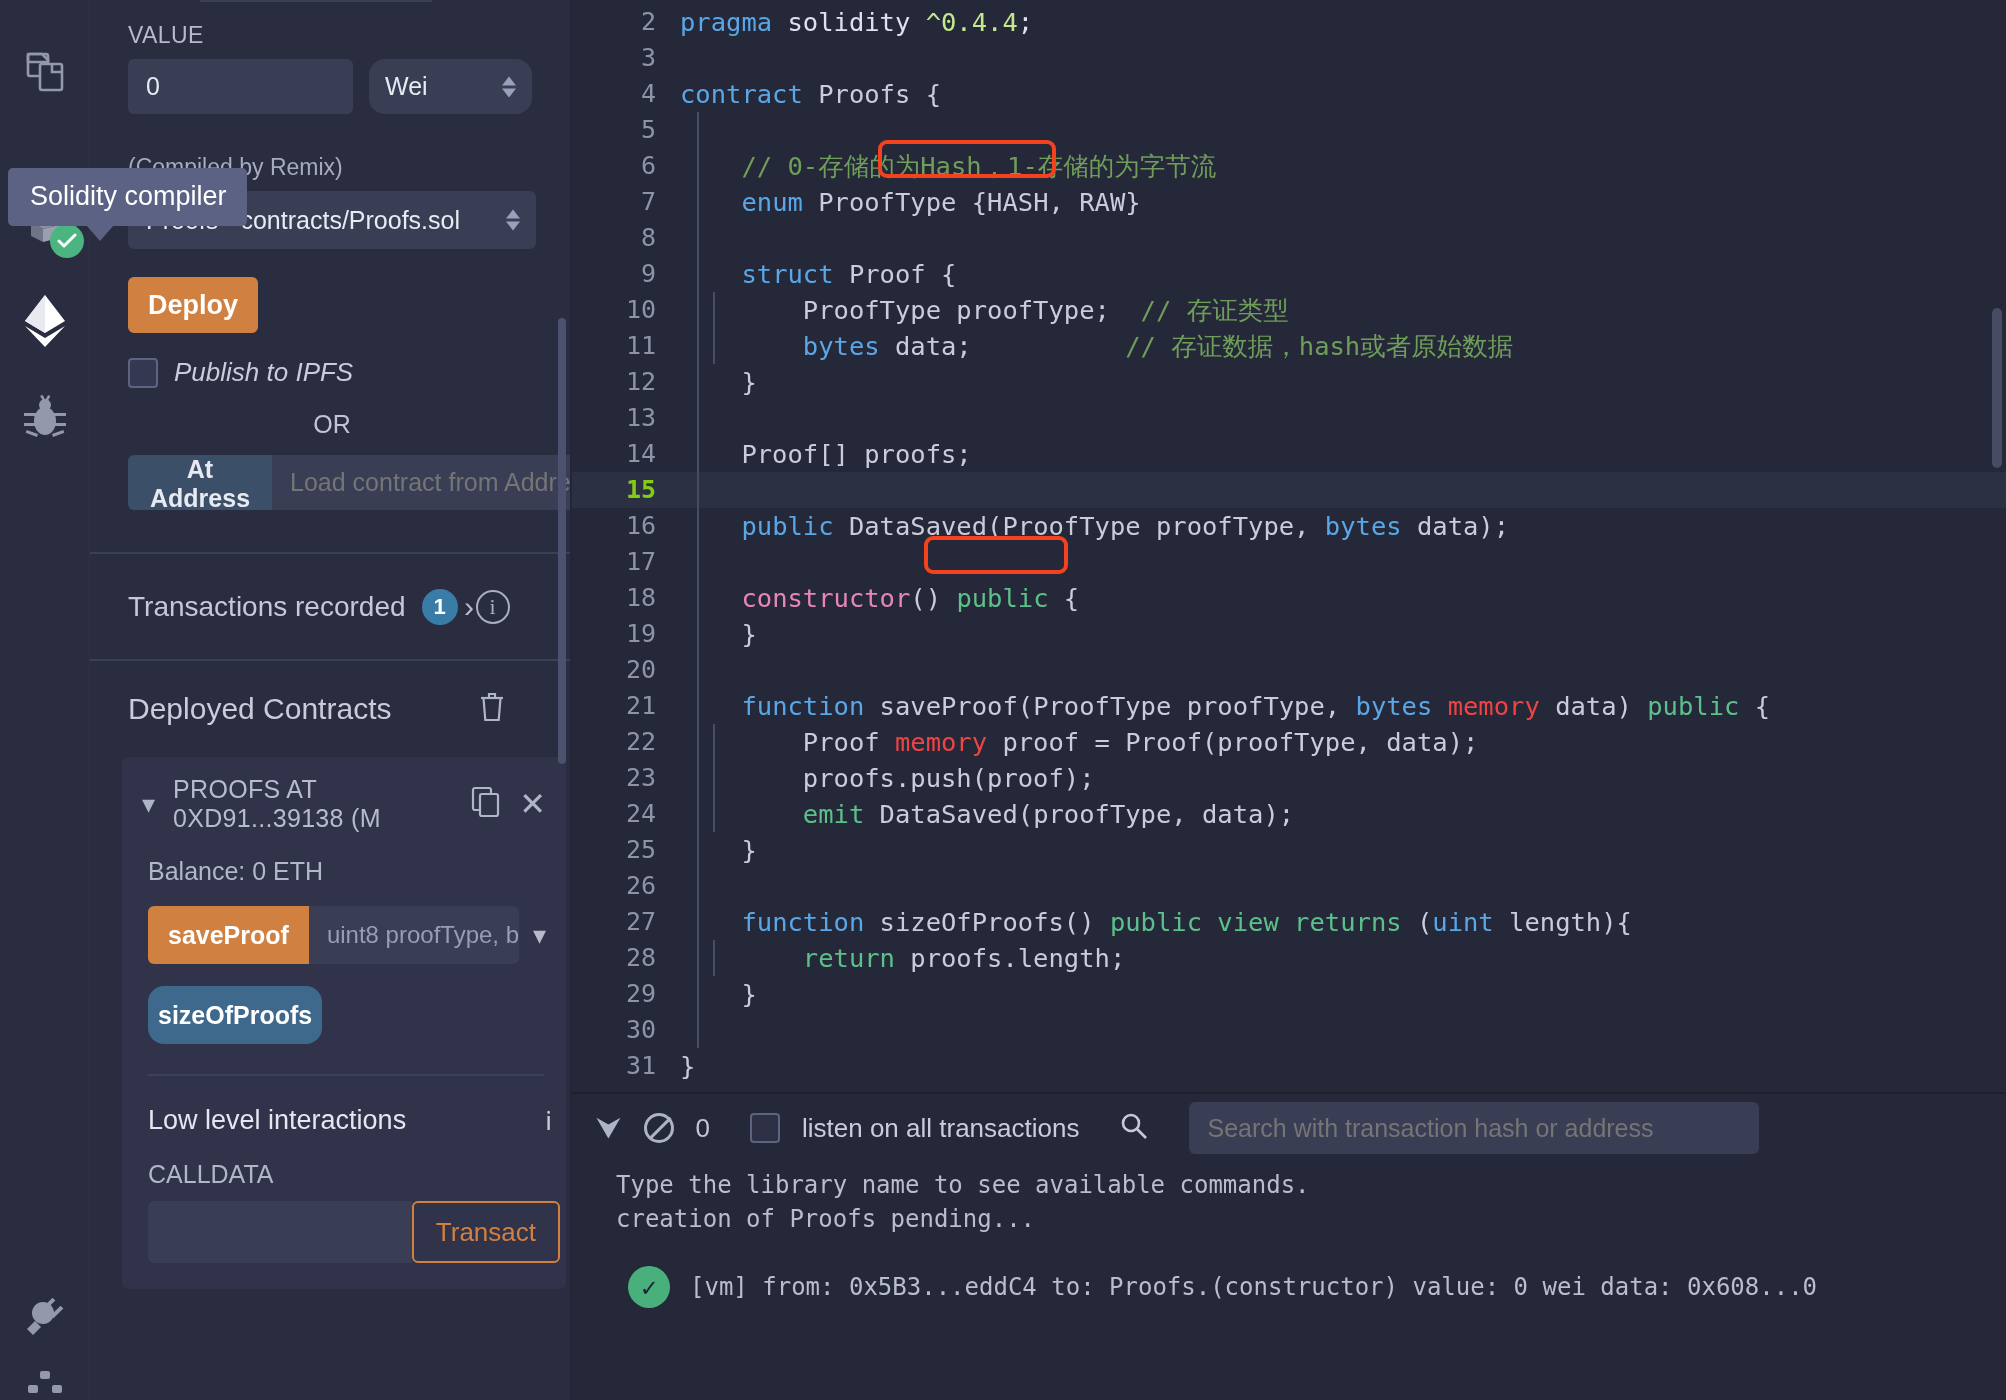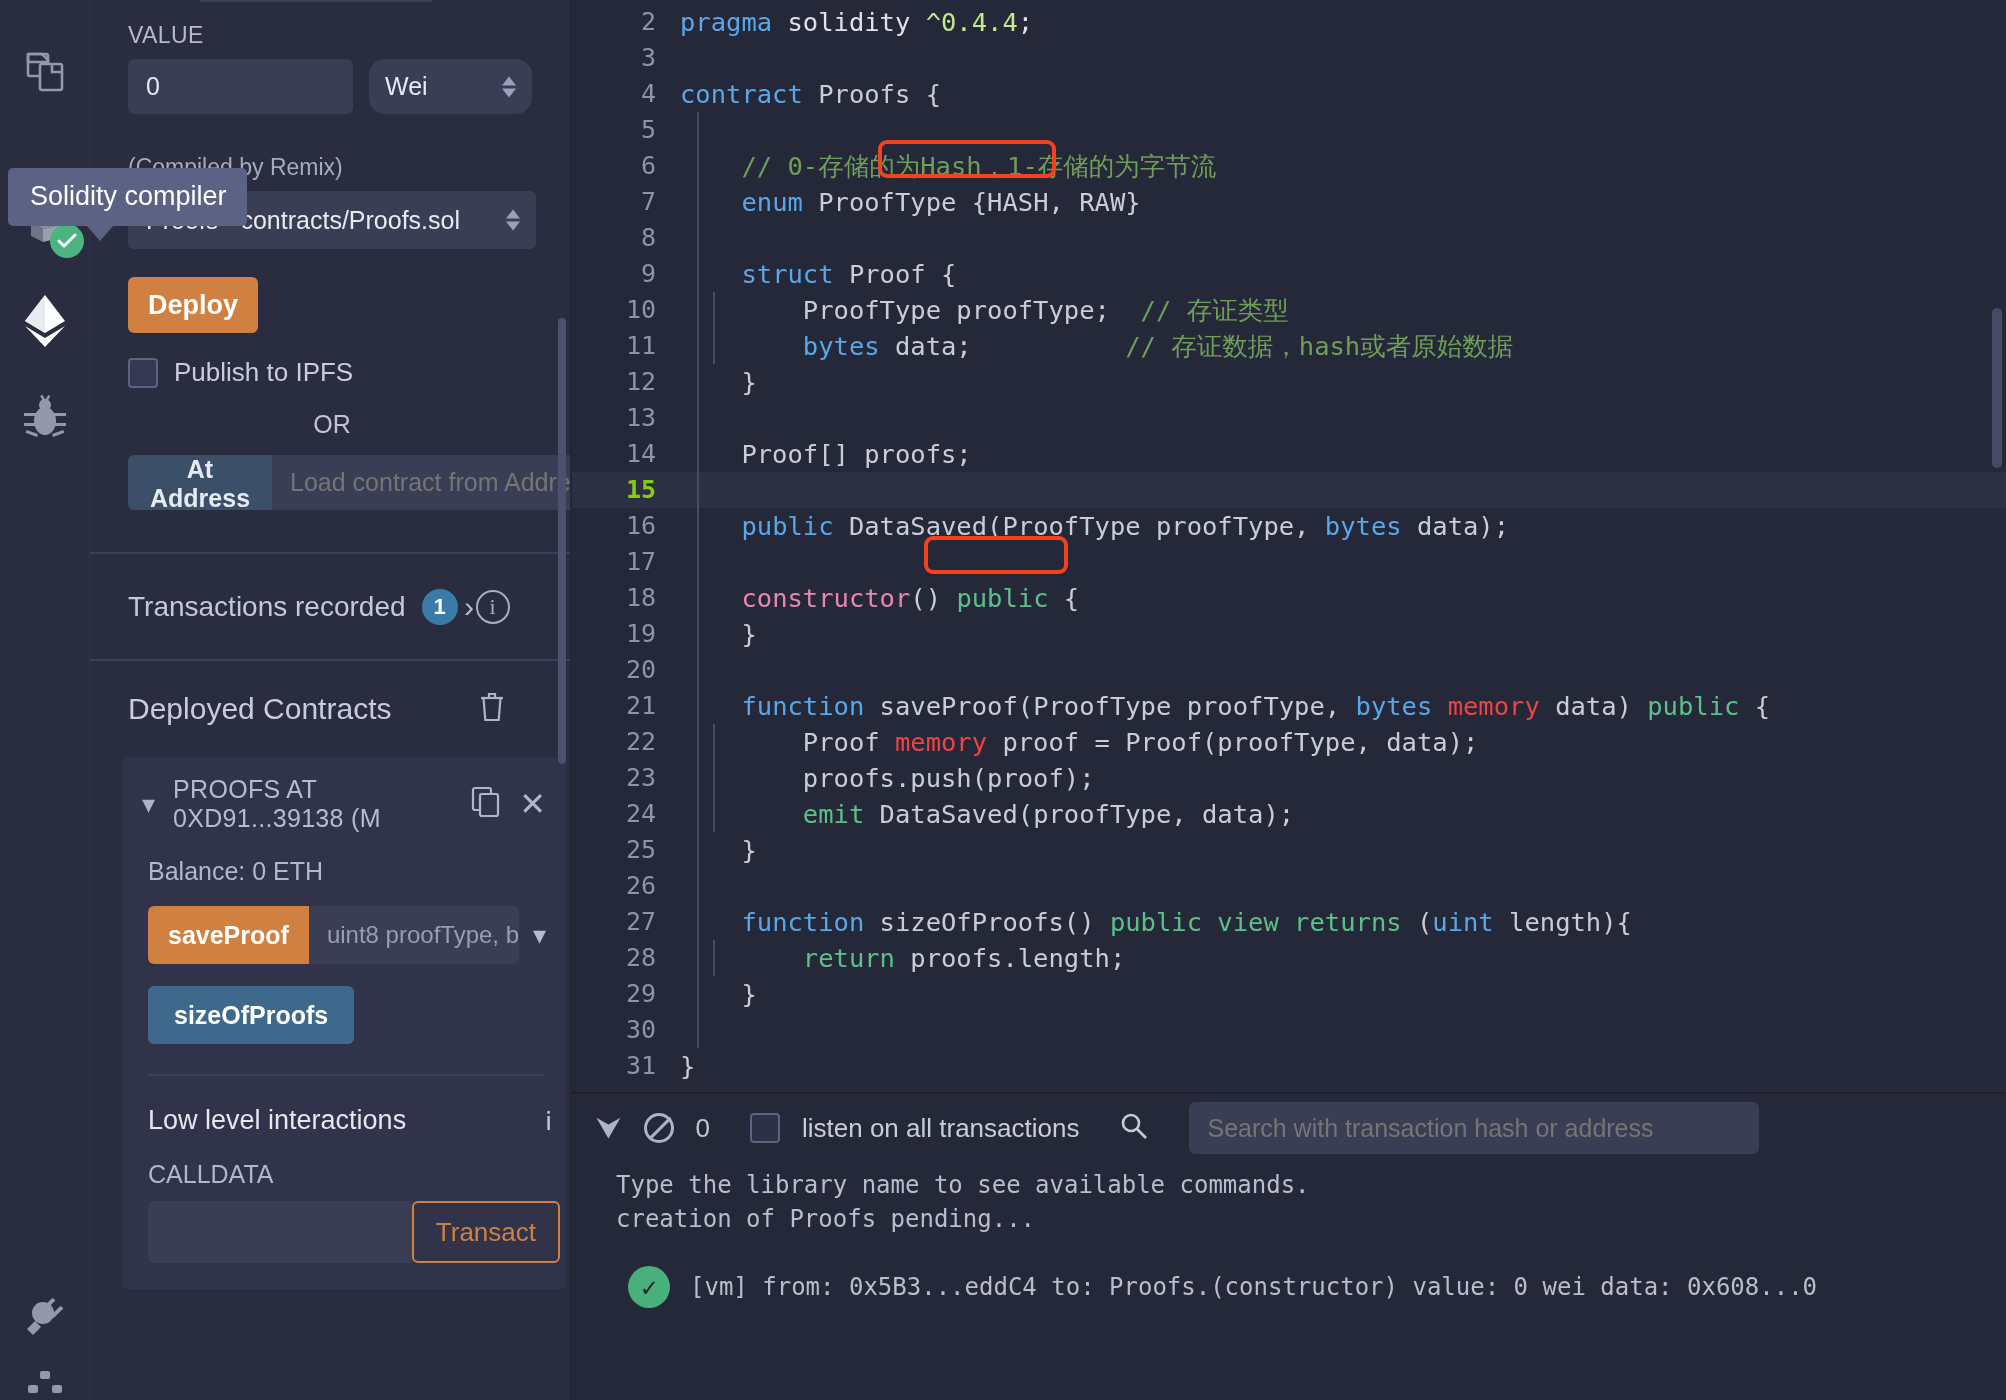--- a/index.html
+++ b/index.html
@@ -69,21 +69,21 @@
     color:#e9ebf3; font-size:25px; position:relative;
   }
   .deploy-btn{
     margin-top:28px; background:#d08040; color:#fff; border:none;
     border-radius:6px; font-size:27px; font-weight:bold;
     padding:0 0; width:130px; height:56px; cursor:pointer;
     font-family:"Liberation Sans",sans-serif;
   }
   .chk-row{ display:flex; align-items:center; gap:16px; margin-top:24px; }
   .chk{ width:30px; height:30px; border:2px solid #5d6380; border-radius:4px; background:#343850; }
-  .chk-lbl{ font-size:26px; color:#c8ccdb; }
+  .chk-lbl{ font-size:26px; color:#c8ccdb;font-style:italic; }
   .or{ text-align:center; font-size:25px; color:#c0c4d4; margin:22px 0 16px 0; width:408px;}
   .ataddr-row{ display:flex; width:408px; }
   .ataddr-btn{
     background:#3b5068; color:#e8eaf2; font-size:25px; font-weight:bold;
     border:none; border-radius:6px 0 0 6px; height:55px; padding:0 22px; cursor:pointer;
     font-family:"Liberation Sans",sans-serif;
   }
   .ataddr-inp{
     background:#3a3e55; border:none; border-radius:0 6px 6px 0;
     color:#8d93ab; font-size:25px; padding:0 18px; flex:1; height:55px;
@@ -122,21 +122,21 @@
     cursor:pointer; font-family:"Liberation Sans",sans-serif; white-space:nowrap;
   }
   .fn-inp{
     background:#3a3e55; border:none; border-radius:0 6px 6px 0;
     color:#979db4; font-size:24px; height:58px; flex:1; display:flex; align-items:center;
     padding-left:6px; overflow:hidden; white-space:nowrap;
   }
   .fn-caret{ margin-left:14px; color:#b6bacb; font-size:26px; }
   .fn-btn-blue{
     background:#3f698c; color:#fff; font-size:25px; font-weight:bold;
-    border:none; border-radius:6px; height:58px; padding:0 26px; margin:22px 0 0 6px;
+    border:none; border-radius:16px; height:58px; padding:0 10px; margin:22px 0 0 6px;
     cursor:pointer; font-family:"Liberation Sans",sans-serif;
   }
 
   .hr2{ height:2px; background:#3c4058; width:396px; margin:30px 0 0 6px; }
   .lowlevel-row{ display:flex; align-items:center; justify-content:space-between; width:404px; margin:26px 0 0 6px; }
   .lowlevel{ font-size:27px; color:#e4e7f0; }
   .calldata-lbl{ font-size:25px; color:#b1b6c8; margin:22px 0 12px 6px; }
   .calldata-row{ display:flex; margin-left:6px; width:412px; }
   .calldata-inp{ background:#3a3e55; border:none; border-radius:6px 0 0 6px; height:62px; flex:1; }
   .transact-btn{

